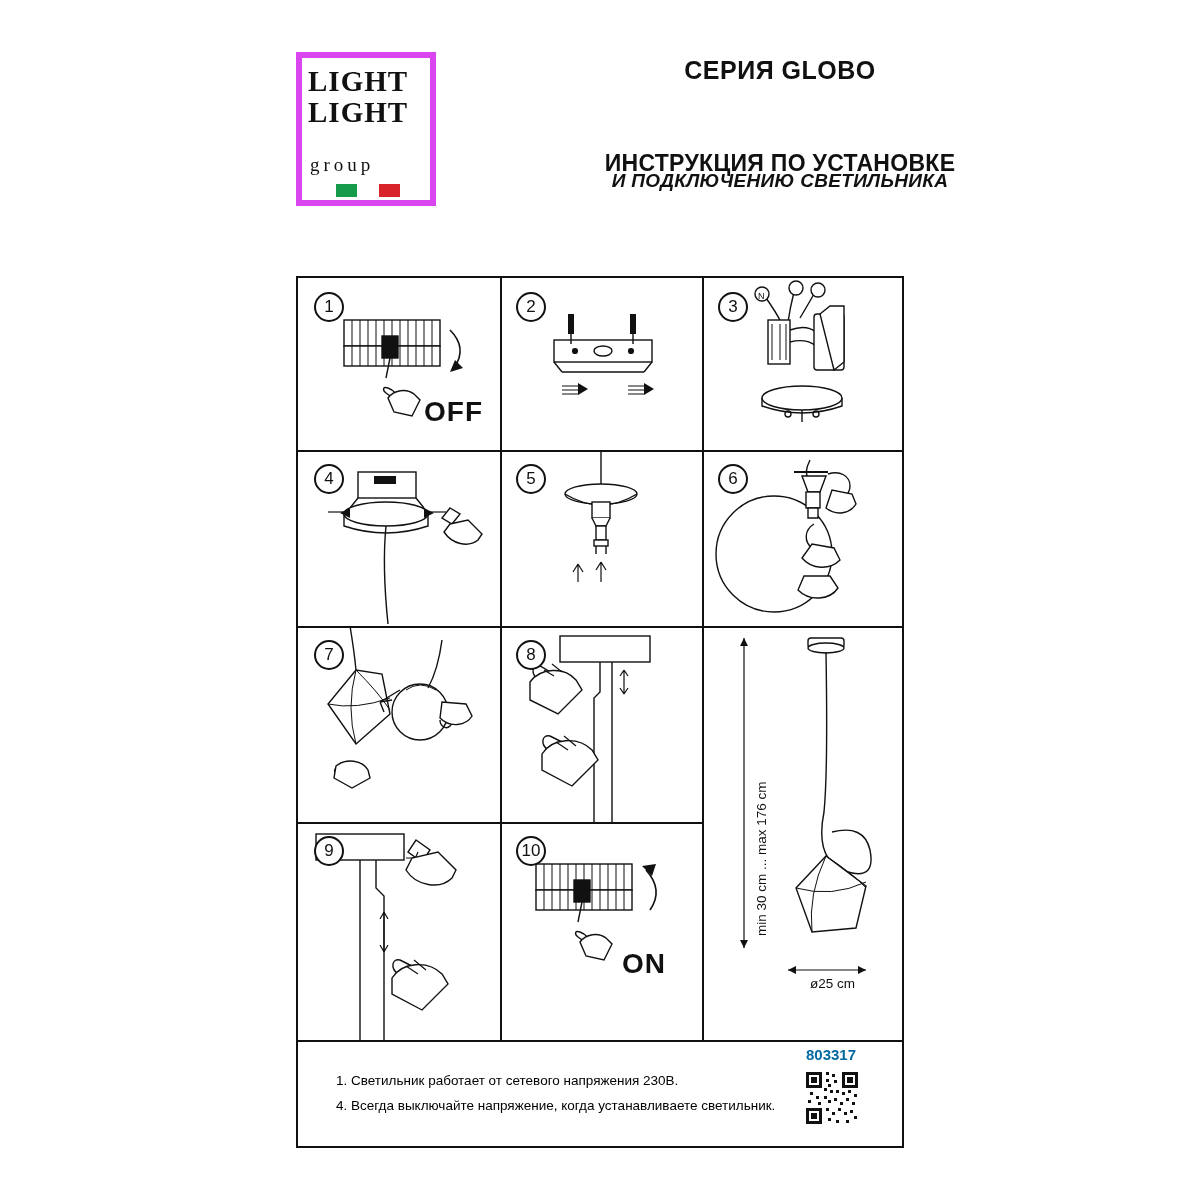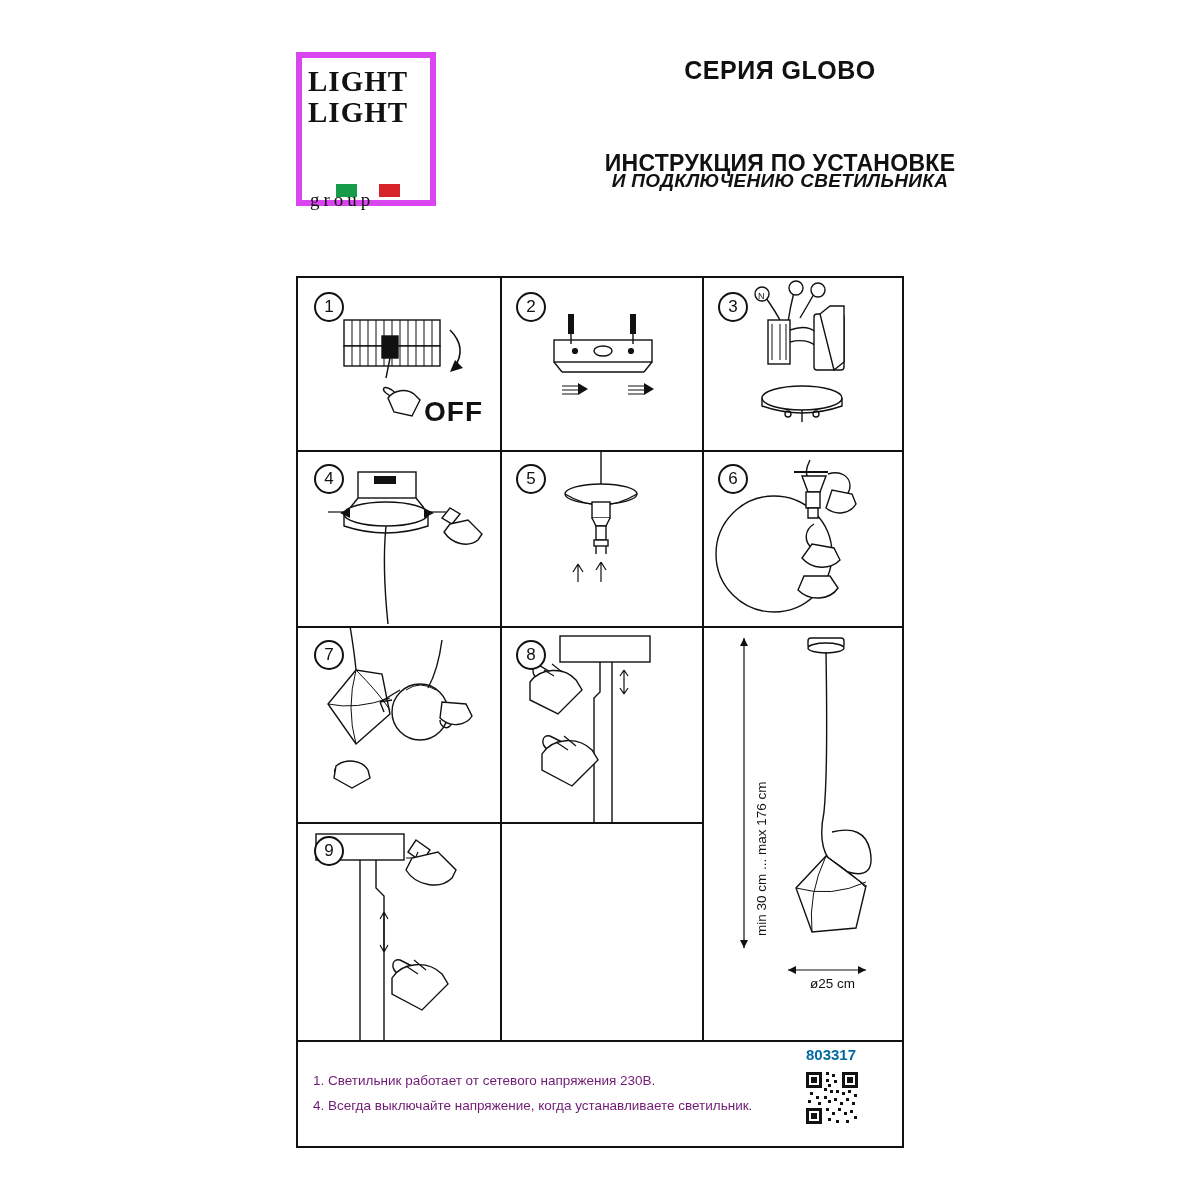--- a/index.html
+++ b/index.html
@@ -17,21 +17,21 @@
   }
   .logo-text{
     position:absolute;left:6px;top:8px;width:116px;
     font-family:"Liberation Serif", serif;
     font-weight:bold;font-size:29px;line-height:31px;letter-spacing:1px;
     color:#111;text-align:left;
   }
   .logo-sub{
     position:absolute;left:8px;top:96px;width:116px;
     font-family:"Liberation Serif", serif;
-    font-size:19px;letter-spacing:4px;color:#111;margin-top:35px;
+    font-size:19px;letter-spacing:4px;color:#111;
   }
   .flag{position:absolute;left:34px;top:126px;width:64px;height:13px;display:flex;}
   .flag i{display:block;width:33.33%;height:100%;}
   .flag .g{background:#159b4a;}
   .flag .w{background:#ffffff;}
   .flag .r{background:#d8232a;}
 
   .head-line{
     position:absolute;left:470px;width:620px;text-align:center;
     font-weight:bold;color:#111;
@@ -284,20 +284,40 @@
           <path d="M108 36 h26 M120 30 l-6 14" stroke-width="1.2"></path>
           <path d="M112 44 c8 10 22 14 32 8 c6 -4 2 -12 -4 -10 l-10 2"></path>
           <path d="M108 48 c10 16 34 20 46 8 l4 -8 l-18 -18 l-26 6 z" fill="#fff"></path>
           <path d="M100 152 c-8 -6 -6 -16 2 -14 l16 8"></path>
           <path d="M94 156 c10 -16 36 -18 50 -4 l6 10 l-26 26 l-30 -16 z" fill="#fff"></path>
           <path d="M108 144 l12 8 M116 138 l12 10" stroke-width="1.2"></path>
         </g>
       </svg>
     </div>
 
+    <div class="cell" style="left:202px;top:544px;width:202px;height:218px;">
+      <div class="num" style="left:16px;top:14px;">10</div>
+      <div class="label" style="left:122px;top:126px;">ON</div>
+      <svg width="202" height="218" viewBox="0 0 202 218">
+        <g fill="none" stroke="#111" stroke-width="1.4">
+          <rect x="36" y="42" width="96" height="26" fill="#fff"></rect>
+          <rect x="36" y="68" width="96" height="20" fill="#fff"></rect>
+          <g stroke-width="1">
+            <path d="M44 42v26M52 42v26M60 42v26M68 42v26M76 42v26M84 42v26M92 42v26M100 42v26M108 42v26M116 42v26M124 42v26"></path>
+            <path d="M44 68v20M52 68v20M60 68v20M68 68v20M76 68v20M84 68v20M92 68v20M100 68v20M108 68v20M116 68v20M124 68v20"></path>
+          </g>
+          <rect x="74" y="58" width="16" height="22" fill="#111"></rect>
+          <path d="M82 80 L78 100"></path>
+          <path d="M146 48 q18 20 4 40" stroke-width="1.6"></path>
+          <path d="M142 44 l14 -2 l-4 12 z" fill="#111" stroke="none"></path>
+          <path d="M94 126 c-4 -10 -8 -14 -14 -16 c-5 -2 -6 2 -2 5 l7 5"></path>
+          <path d="M80 120 c6 -8 18 -10 26 -4 l6 6 l-8 16 l-18 -4 z" fill="#fff"></path>
+        </g>
+      </svg>
+    </div>
 
     <div class="cell" style="left:404px;top:348px;width:200px;height:414px;">
       <svg width="200" height="414" viewBox="0 0 200 414">
         <g fill="none" stroke="#111" stroke-width="1.4">
 
           <rect x="106" y="12" width="36" height="10" rx="3" fill="#fff"></rect>
           <ellipse cx="124" cy="22" rx="18" ry="5" fill="#fff"></ellipse>
 
           <path d="M124 26 q2 120 -2 160 q-10 50 24 60 q28 8 22 -22 q-6 -26 -38 -18"></path>
 
@@ -358,19 +378,19 @@
           <rect x="40" y="42" width="3" height="3"></rect>
             <rect x="46" y="40" width="3" height="3"></rect>
             <rect x="50" y="46" width="3" height="3"></rect>
           <rect x="24" y="48" width="3" height="3"></rect>
             <rect x="32" y="50" width="3" height="3"></rect>
             <rect x="42" y="50" width="3" height="3"></rect>
         </g>
       </svg>
     </div>
 
-    <div style="position:absolute;left:15px;top:790px;width:556px;font-size:13.5px;line-height:25px;color:#701a75;">
+    <div style="position:absolute;left:38px;top:790px;width:556px;font-size:13.5px;line-height:25px;color:#000000;">
       <div>1. Светильник работает от сетевого напряжения 230В.</div>
       <div>4. Всегда выключайте напряжение, когда устанавливаете светильник.</div>
     </div>
 
   </div>
 </div>
 
 </body></html>

